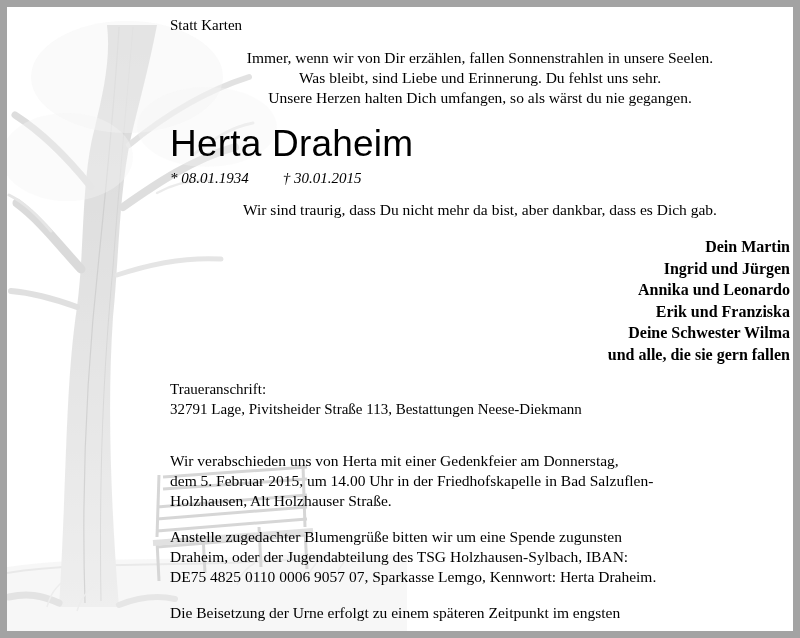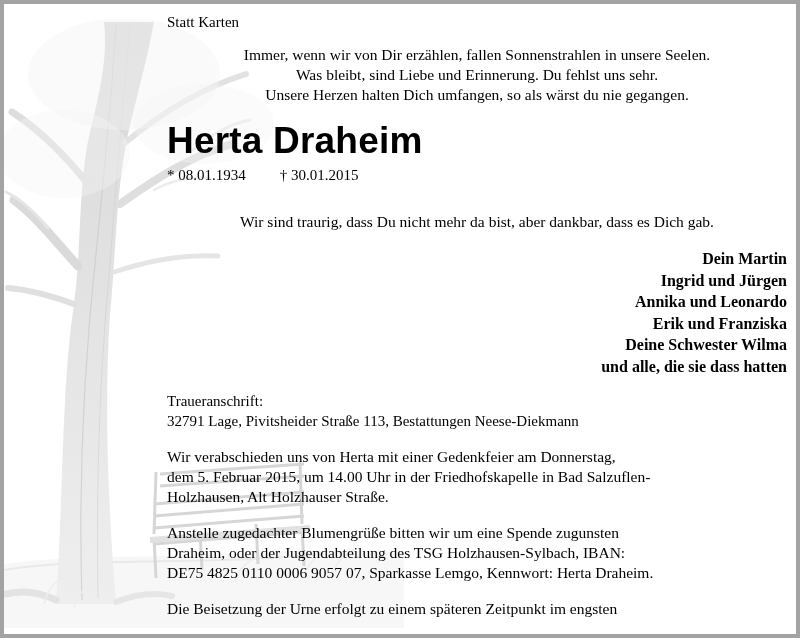--- a/index.html
+++ b/index.html
@@ -12,21 +12,21 @@
     height: 638px;
     overflow: hidden;
     font-family: "Liberation Serif", serif;
     color: #000000;
   }
   .obituary {
     position: relative;
     width: 800px;
     height: 638px;
     box-sizing: border-box;
-    border: 4px solid #a3a3a3;
+    border: 7px solid #a3a3a3;
     background: #ffffff;
     overflow: hidden;
   }
   
   .artwork {
     position: absolute;
     left: 0;
     top: 0;
     width: 400px;
     height: 624px;
@@ -52,31 +52,32 @@
   }
   .verse {
     margin-bottom: 14px;
   }
   .verse .line {
     font-size: 15.5px;
     line-height: 20px;
   }
   .name {
     font-family: "Liberation Sans", sans-serif;
-    font-weight: bold;
+    font-weight: normal;
     font-size: 37px;
     line-height: 44px;
     letter-spacing: 0.2px;
     margin-top: 4px;
     margin-bottom: 2px;
   }
   .dates {
     font-size: 15px;
     line-height: 20px;
-    margin-bottom: 27px;
+    margin-bottom: 12px;
+    font-style: italic;
   }
   .dates .sep {
     display: inline-block;
     width: 34px;
   }
   .sentence {
     font-size: 15.5px;
     line-height: 20px;
     margin-bottom: 16px;
     text-align: center;
@@ -87,21 +88,21 @@
     line-height: 21.5px;
     margin-bottom: 14px;
     text-align: right;
   }
   .block {
     font-size: 15.5px;
     line-height: 20px;
     margin-bottom: 16px;
   }
   .block.tight {
-    margin-bottom: 16px;
+    margin-bottom: 32px;
   }
   .addr {
     font-size: 15px;
     line-height: 20px;
   }
 </style>
 </head>
 <body>
 
 <div class="obituary">
@@ -188,21 +189,21 @@
     </div>
 
     <div class="sentence">Wir sind traurig, dass Du nicht mehr da bist, aber dankbar, dass es Dich gab.</div>
 
     <div class="family">
       <div>Dein Martin</div>
       <div>Ingrid und Jürgen</div>
       <div>Annika und Leonardo</div>
       <div>Erik und Franziska</div>
       <div>Deine Schwester Wilma</div>
-      <div>und alle, die sie dass hatten</div>
+      <div>und alle, die sie gern fallen</div>
     </div>
 
     <div class="block tight addr">
       <div>Traueranschrift:</div>
       <div>32791 Lage, Pivitsheider Straße 113, Bestattungen Neese-Diekmann</div>
     </div>
 
     <div class="block">
       <div>Wir verabschieden uns von Herta mit einer Gedenkfeier am Donnerstag,</div>
       <div>dem 5. Februar 2015, um 14.00 Uhr in der Friedhofskapelle in Bad Salzuflen-</div>

